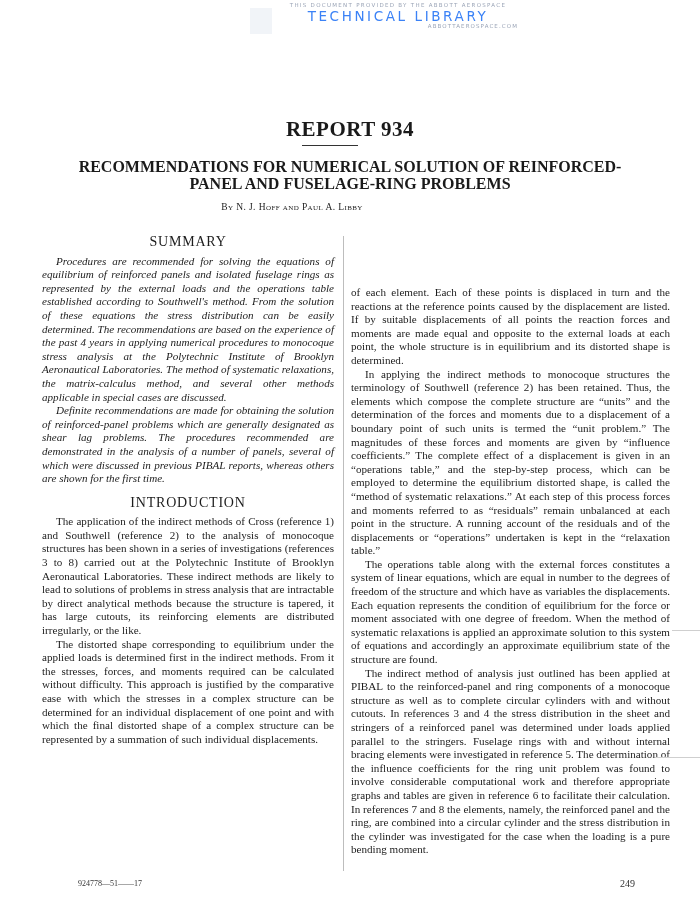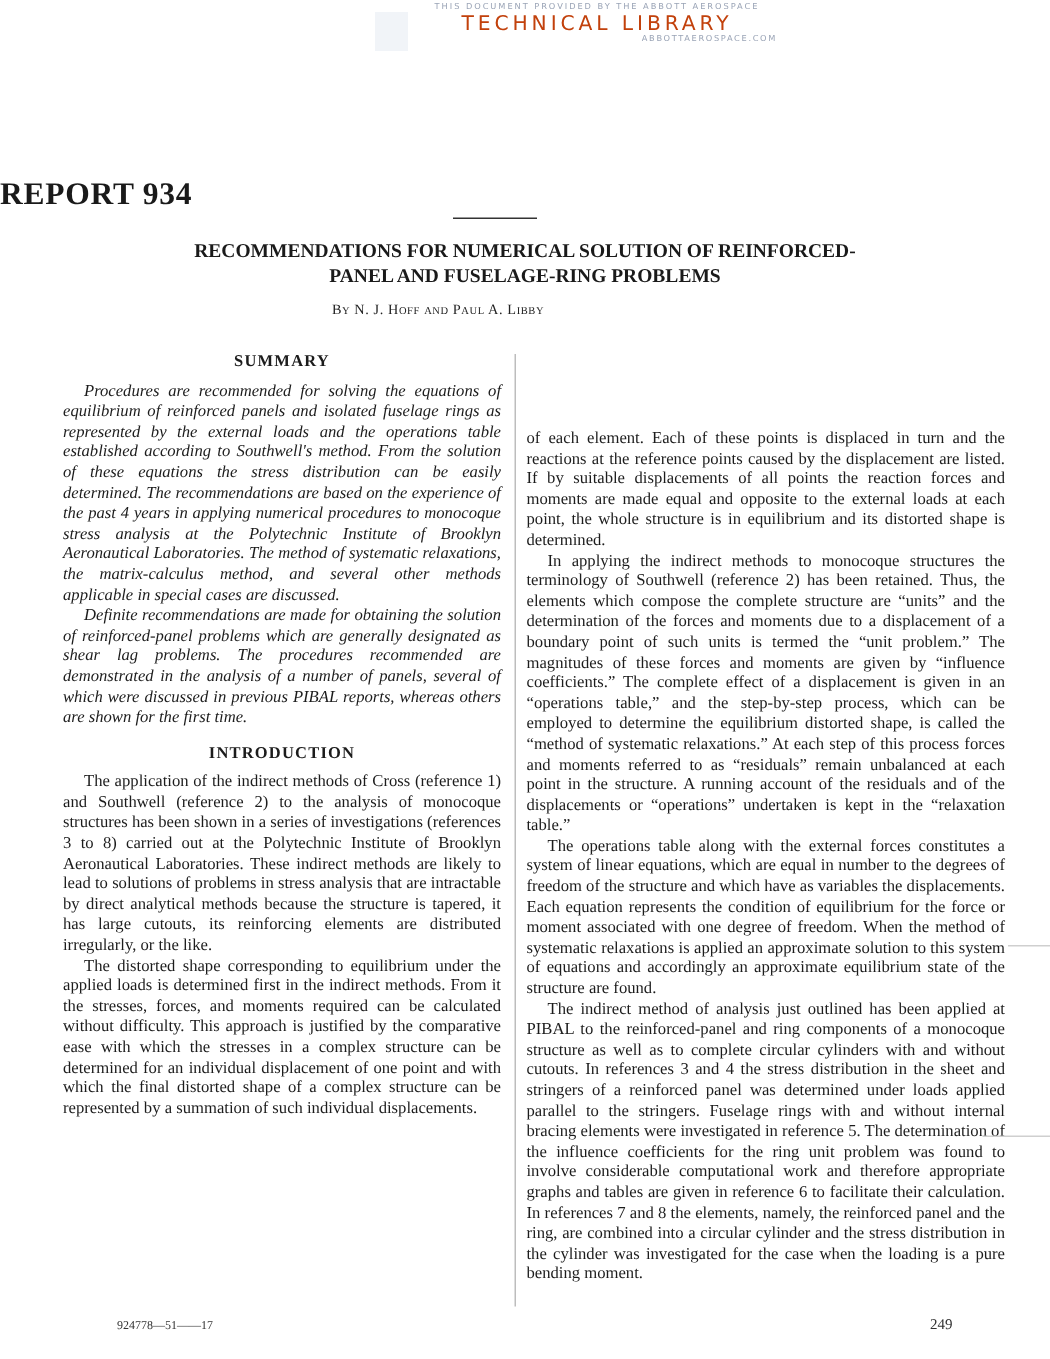--- a/index.html
+++ b/index.html
@@ -1,31 +1,31 @@
 <!DOCTYPE html>
 <html><head>
 <meta charset="utf-8">
 <style>
   html, body { margin: 0; padding: 0; background: #ffffff; }
   body { width: 700px; height: 906px; position: relative; overflow: hidden; font-family: "DejaVu Serif", "Liberation Serif", serif; color: #1e1e1e; }
   .watermark { position: absolute; left: 248px; top: 2px; width: 300px; text-align: center; }
   .wm-top { font-family: "DejaVu Sans", sans-serif; font-size: 5.5px; letter-spacing: 1.3px; color: #9aa4b6; text-transform: uppercase; }
-  .wm-main { font-family: "DejaVu Sans", sans-serif; font-size: 13.5px; letter-spacing: 2.6px; color: #c2410c; line-height: 14px; margin-top: 1px; }
+  .wm-main { font-family: "DejaVu Sans", sans-serif; font-size: 13.5px; letter-spacing: 2.6px; color: #3b82f6; line-height: 14px; margin-top: 1px; }
   .wm-sub { font-family: "DejaVu Sans", sans-serif; font-size: 5.5px; letter-spacing: 1.1px; color: #9aa4b6; text-align: right; padding-right: 30px; }
   .wm-box { position: absolute; left: 250px; top: 8px; width: 22px; height: 26px; background: #eef1f6; opacity: 0.8; }
 
-  .report-num { position: absolute; top: 117px; left: 0; width: 700px; text-align: left; font-family: "Liberation Serif", serif; font-weight: bold; font-size: 21px; letter-spacing: 0.5px; color: #1a1a1a; }
+  .report-num { position: absolute; top: 117px; left: 0; width: 700px; text-align: center; font-family: "Liberation Serif", serif; font-weight: bold; font-size: 21px; letter-spacing: 0.5px; color: #1a1a1a; }
   .title-rule { position: absolute; top: 145px; left: 302px; width: 56px; height: 1px; background: #333; }
-  .title { position: absolute; top: 158px; left: 60px; width: 580px; text-align: center; font-family: "Liberation Serif", serif; font-weight: bold; font-size: 13px; line-height: 17px; color: #1a1a1a; }
+  .title { position: absolute; top: 158px; left: 60px; width: 580px; text-align: center; font-family: "Liberation Serif", serif; font-weight: bold; font-size: 16px; line-height: 17px; color: #1a1a1a; }
   .authors { position: absolute; top: 202px; left: 0; width: 584px; text-align: center; font-family: "Liberation Serif", serif; font-size: 9.5px; letter-spacing: 0.4px; font-variant: small-caps; color: #222; }
 
   .col { position: absolute; font-family: "Liberation Serif", serif; font-size: 11.1px; line-height: 13.6px; color: #1c1c1c; text-align: justify; }
   .col-left { left: 42px; top: 235px; width: 292px; }
   .col-right { left: 351px; top: 238px; width: 319px; }
-  .section-head { text-align: center; font-weight: bold; font-size: 11px; letter-spacing: 0.8px; margin: 0 0 6px 0; }
+  .section-head { text-align: center; font-weight: normal; font-size: 14px; letter-spacing: 0.8px; margin: 0 0 6px 0; }
   .col p { margin: 0; text-indent: 14px; }
   .col p.noindent { text-indent: 0; margin-top: 48px; }
   .italic p { font-style: italic; }
   .gap { height: 10px; }
 
   .col-divider { position: absolute; left: 343px; top: 236px; width: 1px; height: 635px; background: #bdbdbd; }
   .margin-mark { position: absolute; left: 672px; top: 630px; width: 28px; height: 1px; background: #cfcfcf; }
   .margin-mark2 { position: absolute; left: 655px; top: 757px; width: 45px; height: 1px; background: #cfcfcf; }
 
   .footer-left { position: absolute; left: 42px; top: 879px; font-family: "Liberation Serif", serif; font-size: 8px; color: #333; padding-left: 36px; }

